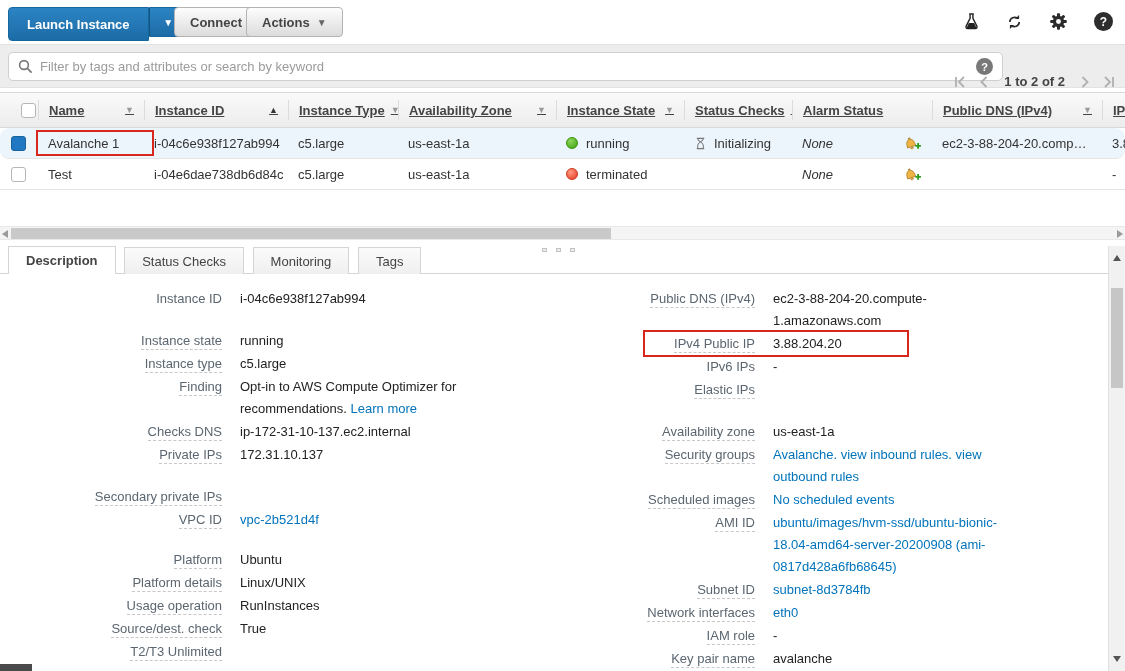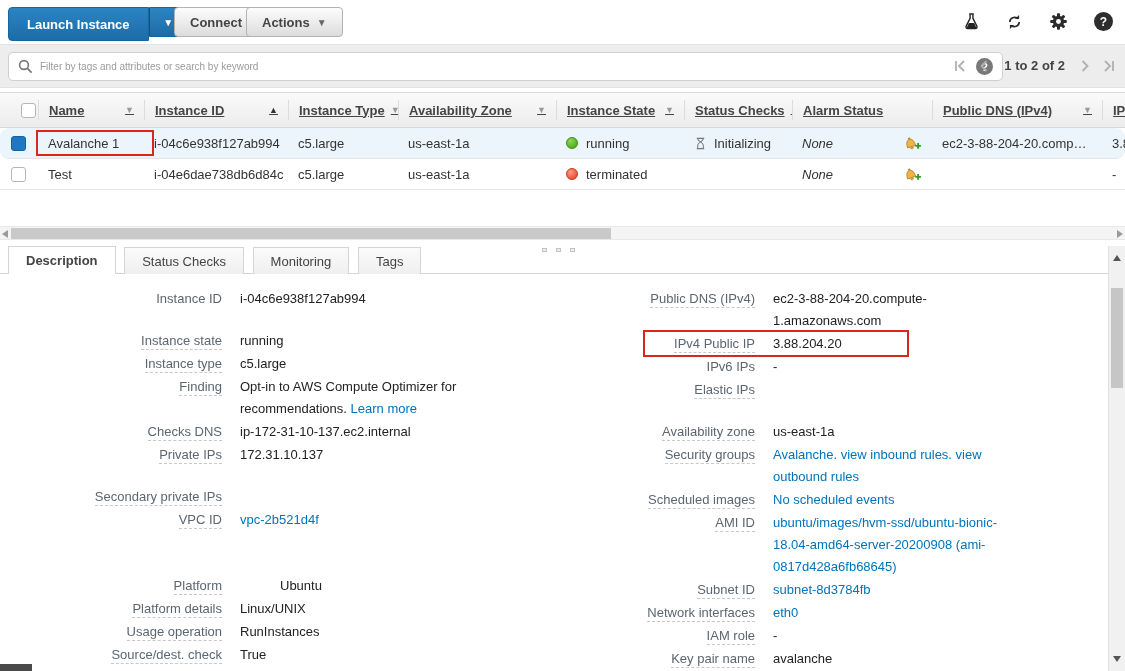--- a/index.html
+++ b/index.html
@@ -17,25 +17,25 @@
   .btn-actions { left:246px; }
   .caret { font-size:10px; color:#fff; margin-left:7px; }
   .caret-dark { color:#666; }
   .toolbar-icons { position:absolute; right:12px; top:12px; display:flex; gap:27px; align-items:center; }
   .tool-icon { cursor:pointer; display:flex; align-items:center; }
   .help-badge { width:19px; height:19px; border-radius:50%; background:#2d2d2d; color:#fff; font-weight:bold; font-size:12px; display:flex; align-items:center; justify-content:center; }
 
   
   .filterbar { position:absolute; top:44px; left:0; right:0; height:44px; background:#ededed; border-top:1px solid #e2e2e2; border-bottom:1px solid #e2e2e2; }
   .search { position:absolute; left:8px; top:7px; width:995px; height:29px; background:#fff; border:1px solid #cfcfcf; border-radius:5px; display:flex; align-items:center; padding:0 9px; }
-  .search input { border:none; outline:none; flex:1; font-size:10px; font-family:"Liberation Sans",sans-serif; color:#333; margin-left:7px; background:transparent; }
+  .search input { border:none; outline:none; flex:1; font-size:13px; font-family:"Liberation Sans",sans-serif; color:#333; margin-left:7px; background:transparent; }
   .search input::placeholder { color:#9b9b9b; }
   .help-circle { width:17px; height:17px; border-radius:50%; background:#787878; color:#fff; font-weight:bold; font-size:11px; display:flex; align-items:center; justify-content:center; cursor:pointer; flex-shrink:0; }
   .pager { position:absolute; right:10px; top:13px; display:flex; align-items:center; gap:13px; }
-  .pager-label { font-weight:bold; color:#444; margin:0 3px; }
+  .pager-label { font-weight:bold; color:#444; margin:16px 3px; }
   .pager-btn { display:flex; align-items:center; cursor:pointer; }
 
   
   .gridtable { position:absolute; top:92px; left:0; right:0; }
   .thead { display:flex; height:36px; align-items:center; background:linear-gradient(#fafafa,#ececec); border-top:1px solid #d8d8d8; border-bottom:1px solid #d8d8d8; font-weight:bold; color:#454545;text-decoration:underline; }
   .th { padding:0 10px; display:flex; align-items:center; justify-content:space-between; border-left:1px solid #dcdcdc; height:20px; white-space:nowrap; overflow:hidden; cursor:pointer; }
   .th:first-child { border-left:none; }
   .sort { font-size:9px; color:#9a9a9a; margin-left:6px; }
   .sort-active { color:#333; }
   .w-cb{width:38px;flex-shrink:0;} .w-name{width:106px;flex-shrink:0;} .w-id{width:144px;flex-shrink:0;}
@@ -80,21 +80,21 @@
   .dlabel { text-align:right; color:#5b6670; flex-shrink:0; }
   .dleft .dlabel { width:204px; }
   .dright .dlabel { width:192px; }
   .dlabel span { border-bottom:1px dashed #c8c8c8; padding-bottom:1px; cursor:help; }
   .nodash .dlabel span { border-bottom:none; cursor:default; }
   .dval { margin-left:18px; color:#222; overflow-wrap:anywhere; }
   .dleft .dval { max-width:238px; }
   .dright .dval { max-width:228px; }
   .link { color:#0073bb; text-decoration:none; cursor:pointer; }
   .gap { margin-top:20px; }
-  .biggap { margin-top:44px;gap:40px; }
+  .biggap { margin-top:18px; }
   .hl-box { position:absolute; left:80px; top:-3px; width:266px; height:27px; border:2px solid #d8271c; pointer-events:none; }
 
   
   .vscroll { position:absolute; right:0; top:246px; bottom:0; width:17px; background:#f1f1f1; border-left:1px solid #e0e0e0; }
   .varrow { position:absolute; left:4px; width:0; height:0; border-style:solid; cursor:pointer; }
   .varrow-up { top:9px; border-width:0 4.5px 6px 4.5px; border-color:transparent transparent #555 transparent; }
   .varrow-down { bottom:9px; border-width:6px 4.5px 0 4.5px; border-color:#555 transparent transparent transparent; }
   .vthumb { position:absolute; left:2px; right:2px; top:42px; height:100px; background:#c6c6c6; cursor:pointer; }
 
   .feedback-stub { position:absolute; left:0; bottom:0; width:32px; height:7px; background:#4a4a4a; }

